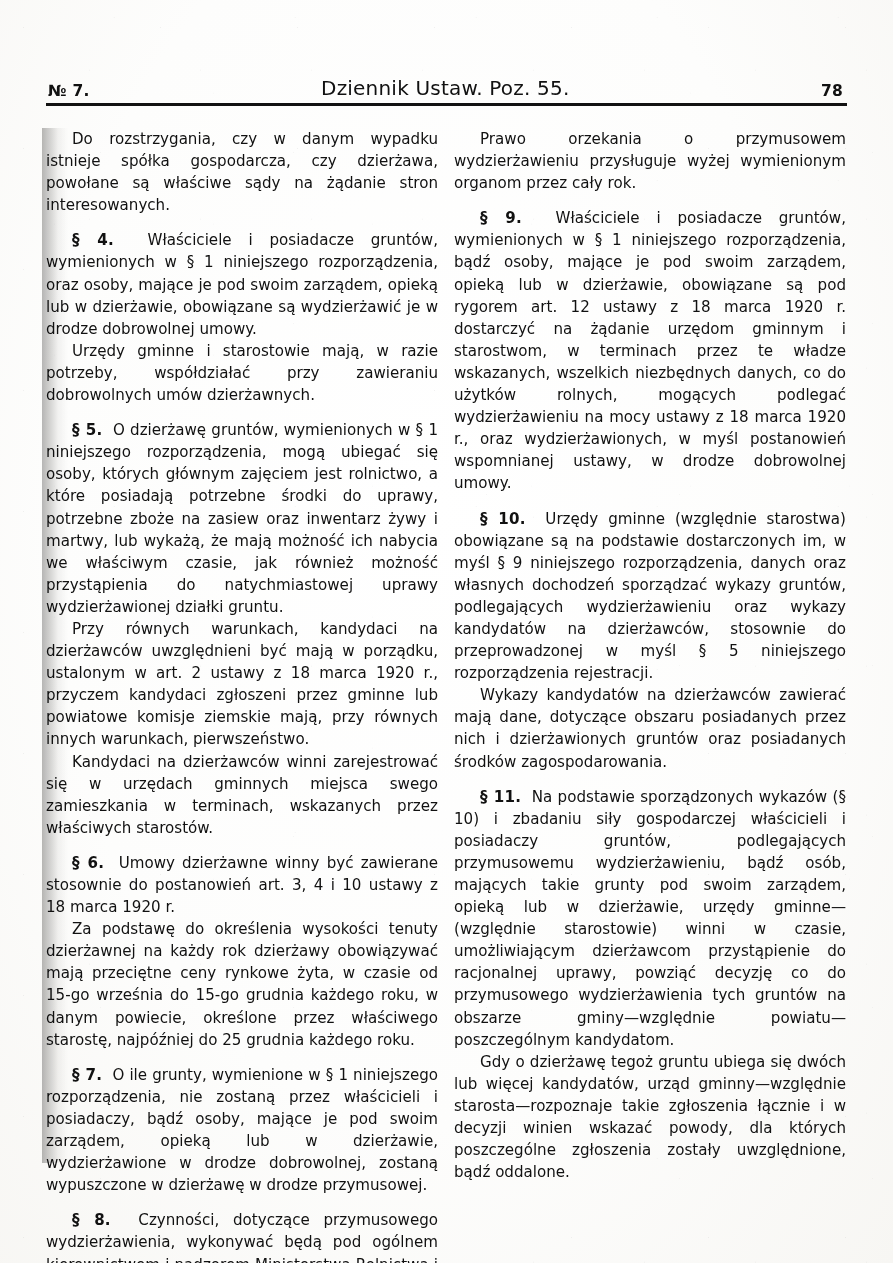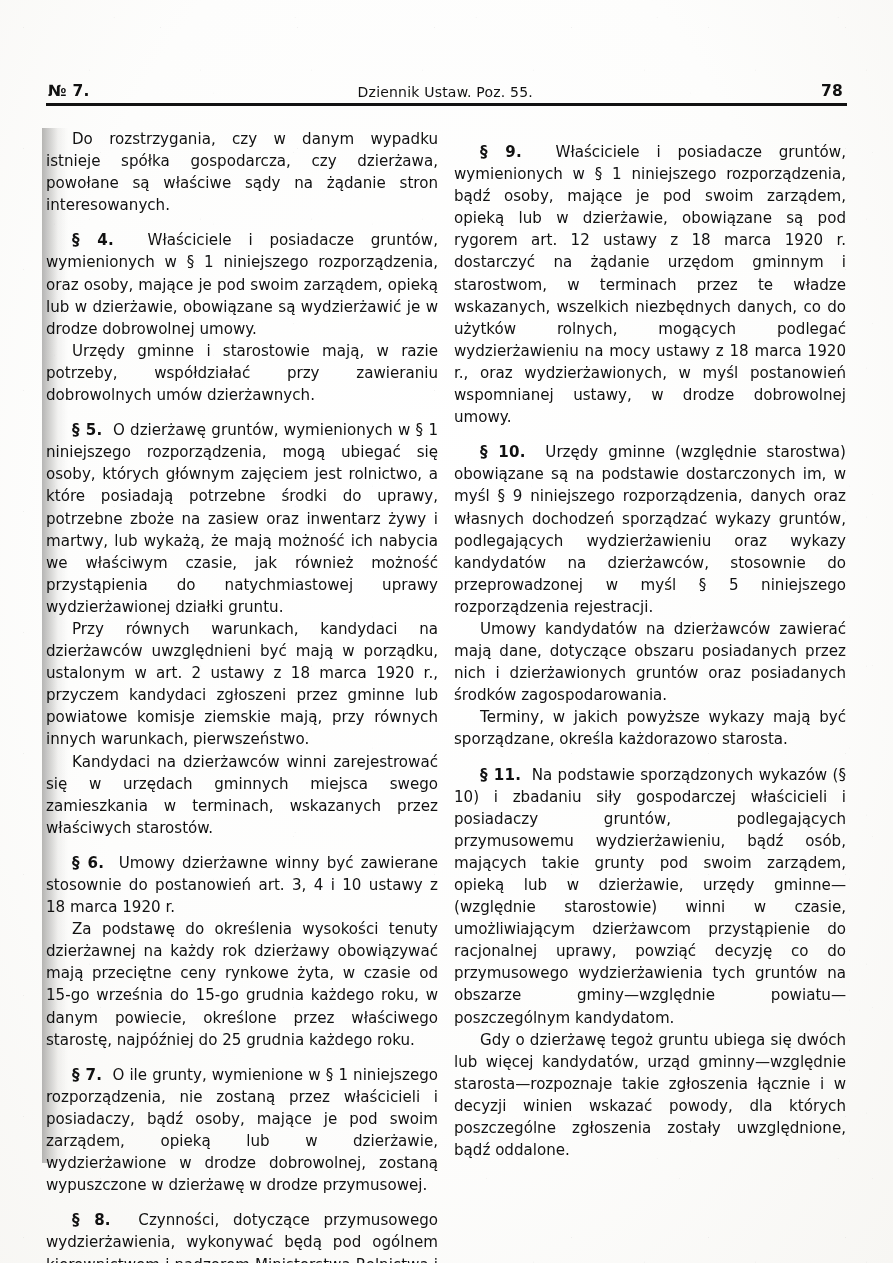--- a/index.html
+++ b/index.html
@@ -41,21 +41,21 @@
     padding: 0 4px 0 2px;
   }
   .runhead-left,
   .runhead-right {
     font-weight: 700;
     font-size: 15.5px;
     letter-spacing: .2px;
     white-space: nowrap;
   }
   .runhead-center {
-    font-size: 14px;
+    font-size: 20px;
     letter-spacing: .2px;
     white-space: nowrap;
     transform: translateX(-10px);
   }
   .runhead-rule {
     margin-top: 3px;
     height: 3px;
     background: #121212;
     width: 100%;
     position: relative;
@@ -160,28 +160,28 @@
 
         <p class="indent gap"><span class="sec">§ 7.</span>&nbsp;&nbsp;<span>O ile grunty, wymienione w § 1 niniejszego rozporządzenia, nie zostaną przez właścicieli i posiadaczy, bądź osoby, mające je pod swoim zarządem, opieką lub w dzierżawie, wydzierżawione w drodze dobrowolnej, zostaną wypuszczone w dzierżawę w drodze przymusowej.</span></p>
 
         <p class="indent gap"><span class="sec">§ 8.</span>&nbsp;&nbsp;<span>Czynności, dotyczące przymusowego wydzierżawienia, wykonywać będą pod ogólnem kierownictwem i nadzorem Ministerstwa Rolnictwa i Dóbr Państwowych:</span></p>
 
       </div>
 
       <div class="col">
 
 
+        <p class="indent">Prawo orzekania o przymusowem wydzierżawieniu przysługuje wyżej wymienionym organom przez cały rok.</p>
 
         <p class="indent gap"><span class="sec">§ 9.</span>&nbsp;&nbsp;<span>Właściciele i posiadacze gruntów, wymienionych w § 1 niniejszego rozporządzenia, bądź osoby, mające je pod swoim zarządem, opieką lub w dzierżawie, obowiązane są pod rygorem art. 12 ustawy z 18 marca 1920 r. dostarczyć na żądanie urzędom gminnym i starostwom, w terminach przez te władze wskazanych, wszelkich niezbędnych danych, co do użytków rolnych, mogących podlegać wydzierżawieniu na mocy ustawy z 18 marca 1920 r., oraz wydzierżawionych, w myśl postanowień wspomnianej ustawy, w drodze dobrowolnej umowy.</span></p>
 
         <p class="indent gap"><span class="sec">§ 10.</span>&nbsp;&nbsp;<span>Urzędy gminne (względnie starostwa) obowiązane są na podstawie dostarczonych im, w myśl § 9 niniejszego rozporządzenia, danych oraz własnych dochodzeń sporządzać wykazy gruntów, podlegających wydzierżawieniu oraz wykazy kandydatów na dzierżawców, stosownie do przeprowadzonej w myśl § 5 niniejszego rozporządzenia rejestracji.</span></p>
 
-        <p class="indent">Umowy kandydatów na dzierżawców zawierać mają dane, dotyczące obszaru posiadanych przez nich i dzierżawionych gruntów oraz posiadanych środków zagospodarowania.</p>
+        <p class="indent">Wykazy kandydatów na dzierżawców zawierać mają dane, dotyczące obszaru posiadanych przez nich i dzierżawionych gruntów oraz posiadanych środków zagospodarowania.</p>
 
-        <p class="indent">Terminy, w jakich powyższe wykazy mają być sporządzane, określa każdorazowo starosta.</p>
 
         <p class="indent gap"><span class="sec">§ 11.</span>&nbsp;&nbsp;<span>Na podstawie sporządzonych wykazów (§ 10) i zbadaniu siły gospodarczej właścicieli i posiadaczy gruntów, podlegających przymusowemu wydzierżawieniu, bądź osób, mających takie grunty pod swoim zarządem, opieką lub w dzierżawie, urzędy gminne—(względnie starostowie) winni w czasie, umożliwiającym dzierżawcom przystąpienie do racjonalnej uprawy, powziąć decyzję co do przymusowego wydzierżawienia tych gruntów na obszarze gminy—względnie powiatu—poszczególnym kandydatom.</span></p>
 
         <p class="indent">Gdy o dzierżawę tegoż gruntu ubiega się dwóch lub więcej kandydatów, urząd gminny—względnie starosta—rozpoznaje takie zgłoszenia łącznie i w decyzji winien wskazać powody, dla których poszczególne zgłoszenia zostały uwzględnione, bądź oddalone.</p>
 
       </div>
     </div>
   </div>
 
   <div class="gutter-bleed"></div>

